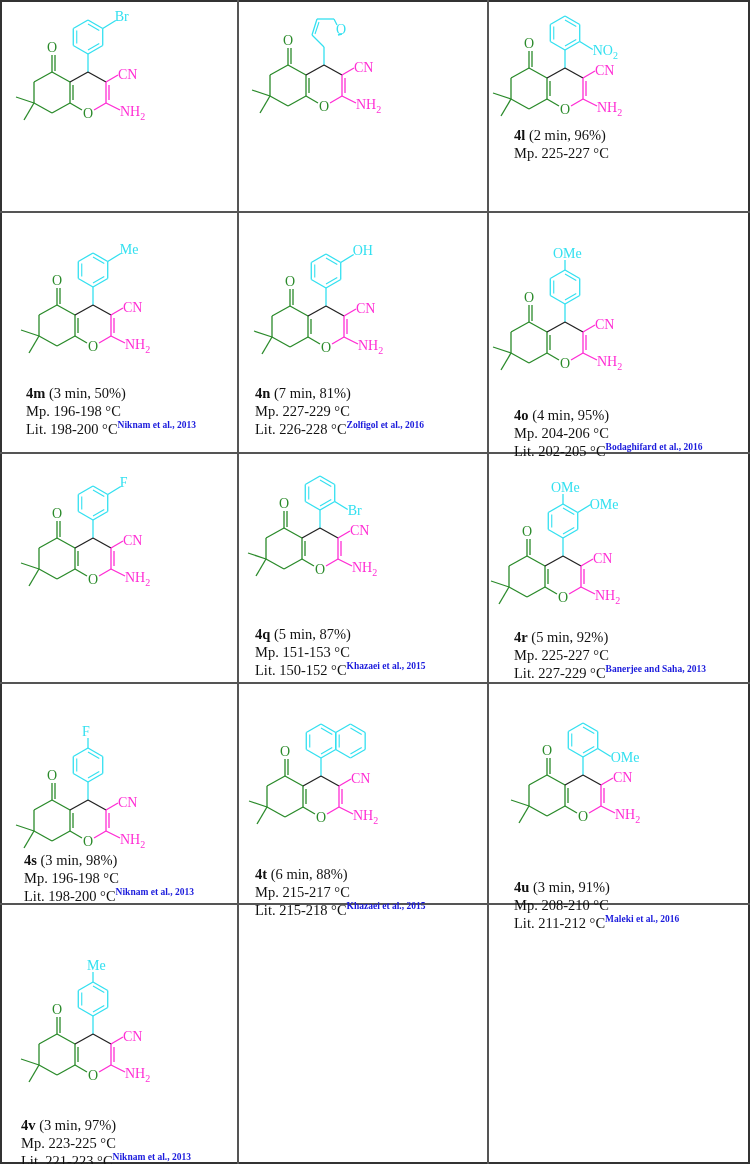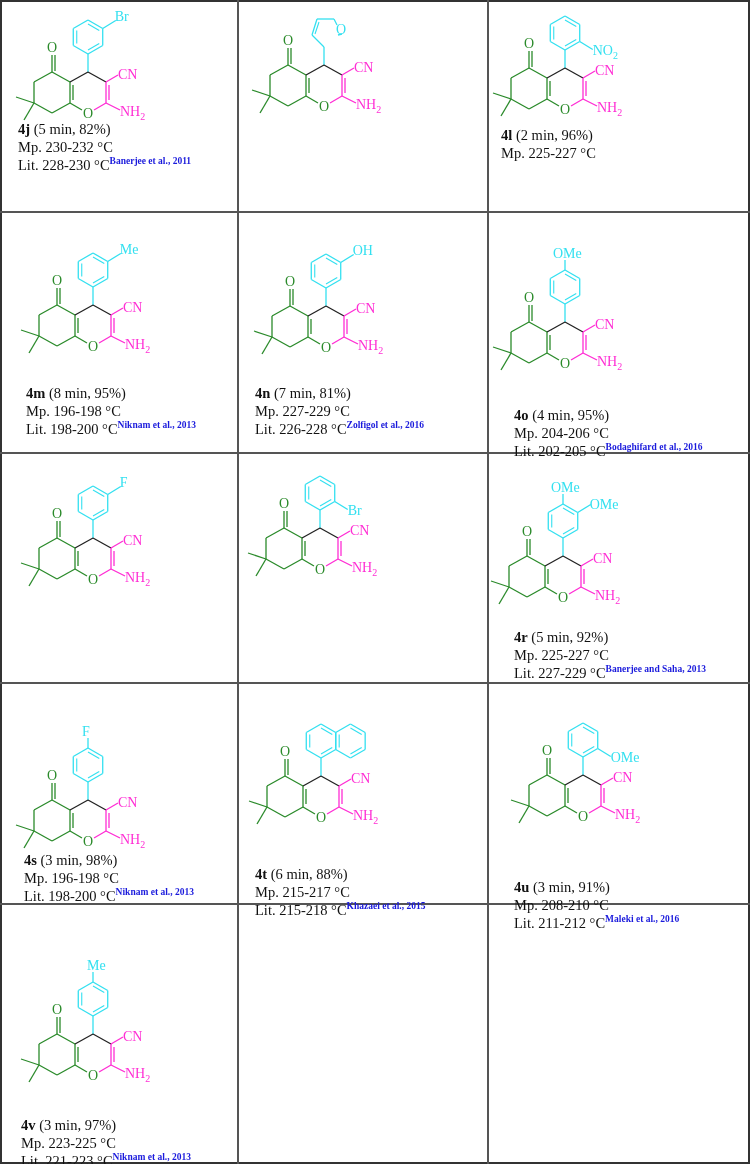--- a/index.html
+++ b/index.html
@@ -70,25 +70,20 @@
           <line x1="18" y1="10" x2="18" y2="31" stroke="#ff2dd4" stroke-width="1.3"></line>
           <line x1="21" y1="13" x2="21" y2="28" stroke="#ff2dd4" stroke-width="1.3"></line>
           <line x1="18" y1="10" x2="30" y2="3" stroke="#ff2dd4" stroke-width="1.3"></line>
           <line x1="18" y1="31" x2="32" y2="38" stroke="#ff2dd4" stroke-width="1.3"></line>
           <text x="-41" y="-20" fill="#2a8a2a">O</text>
           <text x="-5" y="46" fill="#2a8a2a">O</text>
           <text x="30" y="7" fill="#ff2dd4">CN</text>
           <text x="32" y="44" fill="#ff2dd4"><tspan>NH</tspan><tspan dy="4" font-size="10">2</tspan></text>
         </g>
      </svg>
-     <div class="info" style="left:18px; top:120px">
-       <div><span class="code">4j</span> <span>(5 min, 82%)</span></div>
-       <div>Mp. 230-232 °C</div>
-       <div><span>Lit. 228-230 °C</span><span class="cite">Banerjee et al., 2011</span></div>
-     </div>
     </div>
     <div class="cell" style="left: 238px; top: 0px; width: 250px; height: 240px;">
       <svg class="mol" width="250" height="240">
        <g transform="translate(86,65)">
           <line x1="0" y1="0" x2="0" y2="-18" stroke="#33e0f0" stroke-width="1.3"></line>
           <line x1="0" y1="-18" x2="-12" y2="-30" stroke="#33e0f0" stroke-width="1.3"></line>
           <line x1="-12" y1="-30" x2="-7" y2="-46" stroke="#33e0f0" stroke-width="1.3"></line>
           <line x1="-7" y1="-46" x2="10" y2="-46" stroke="#33e0f0" stroke-width="1.3"></line>
           <line x1="10" y1="-46" x2="13" y2="-40" stroke="#33e0f0" stroke-width="1.3"></line>
           <line x1="14" y1="-30" x2="18" y2="-31" stroke="#33e0f0" stroke-width="1.3"></line>
@@ -153,21 +148,21 @@
           <line x1="18" y1="10" x2="18" y2="31" stroke="#ff2dd4" stroke-width="1.3"></line>
           <line x1="21" y1="13" x2="21" y2="28" stroke="#ff2dd4" stroke-width="1.3"></line>
           <line x1="18" y1="10" x2="30" y2="3" stroke="#ff2dd4" stroke-width="1.3"></line>
           <line x1="18" y1="31" x2="32" y2="38" stroke="#ff2dd4" stroke-width="1.3"></line>
           <text x="-41" y="-20" fill="#2a8a2a">O</text>
           <text x="-5" y="46" fill="#2a8a2a">O</text>
           <text x="30" y="7" fill="#ff2dd4">CN</text>
           <text x="32" y="44" fill="#ff2dd4"><tspan>NH</tspan><tspan dy="4" font-size="10">2</tspan></text>
         </g>
      </svg>
-     <div class="info" style="left:13px; top:126px">
+     <div class="info" style="left:26px; top:126px">
        <div><span class="code">4l</span> <span>(2 min, 96%)</span></div>
        <div>Mp. 225-227 °C</div>
      </div>
     </div>
     <div class="cell" style="left: 0px; top: 212px; width: 250px; height: 240px;">
       <svg class="mol" width="250" height="240">
        <g transform="translate(93,93)">
           <line x1="0" y1="0" x2="0" y2="-18" stroke="#33e0f0" stroke-width="1.3"></line>
           <line x1="14.722431864335459" y1="-26.5" x2="1.0409497792752501e-15" y2="-18" stroke="#33e0f0" stroke-width="1.3"></line>
           <line x1="1.0409497792752501e-15" y1="-18" x2="-14.722431864335455" y2="-26.499999999999993" stroke="#33e0f0" stroke-width="1.3"></line>
@@ -199,21 +194,21 @@
           <line x1="21" y1="13" x2="21" y2="28" stroke="#ff2dd4" stroke-width="1.3"></line>
           <line x1="18" y1="10" x2="30" y2="3" stroke="#ff2dd4" stroke-width="1.3"></line>
           <line x1="18" y1="31" x2="32" y2="38" stroke="#ff2dd4" stroke-width="1.3"></line>
           <text x="-41" y="-20" fill="#2a8a2a">O</text>
           <text x="-5" y="46" fill="#2a8a2a">O</text>
           <text x="30" y="7" fill="#ff2dd4">CN</text>
           <text x="32" y="44" fill="#ff2dd4"><tspan>NH</tspan><tspan dy="4" font-size="10">2</tspan></text>
         </g>
      </svg>
      <div class="info" style="left:26px; top:172px">
-       <div><span class="code">4m</span> <span>(8 min, 95%)</span></div>
+       <div><span class="code">4m</span> <span>(3 min, 50%)</span></div>
        <div>Mp. 196-198 °C</div>
        <div><span>Lit. 198-200 °C</span><span class="cite">Niknam et al., 2013</span></div>
      </div>
     </div>
     <div class="cell" style="left: 238px; top: 212px; width: 216px; height: 240px;">
       <svg class="mol" width="250" height="240">
        <g transform="translate(88,94)">
           <line x1="0" y1="0" x2="0" y2="-18" stroke="#33e0f0" stroke-width="1.3"></line>
           <line x1="14.722431864335459" y1="-26.5" x2="1.0409497792752501e-15" y2="-18" stroke="#33e0f0" stroke-width="1.3"></line>
           <line x1="1.0409497792752501e-15" y1="-18" x2="-14.722431864335455" y2="-26.499999999999993" stroke="#33e0f0" stroke-width="1.3"></line>
@@ -377,20 +372,25 @@
           <line x1="18" y1="10" x2="18" y2="31" stroke="#ff2dd4" stroke-width="1.3"></line>
           <line x1="21" y1="13" x2="21" y2="28" stroke="#ff2dd4" stroke-width="1.3"></line>
           <line x1="18" y1="10" x2="30" y2="3" stroke="#ff2dd4" stroke-width="1.3"></line>
           <line x1="18" y1="31" x2="32" y2="38" stroke="#ff2dd4" stroke-width="1.3"></line>
           <text x="-41" y="-20" fill="#2a8a2a">O</text>
           <text x="-5" y="46" fill="#2a8a2a">O</text>
           <text x="30" y="7" fill="#ff2dd4">CN</text>
           <text x="32" y="44" fill="#ff2dd4"><tspan>NH</tspan><tspan dy="4" font-size="10">2</tspan></text>
         </g>
      </svg>
+     <div class="info" style="left:17px; top:172px">
+       <div><span class="code">4q</span> <span>(5 min, 87%)</span></div>
+       <div>Mp. 151-153 °C</div>
+       <div><span>Lit. 150-152 °C</span><span class="cite">Khazaei et al., 2015</span></div>
+     </div>
     </div>
     <div class="cell" style="left: 488px; top: 453px; width: 250px; height: 240px;">
       <svg class="mol" width="250" height="240">
        <g transform="translate(75,103)">
           <line x1="0" y1="0" x2="0" y2="-18" stroke="#33e0f0" stroke-width="1.3"></line>
           <line x1="14.722431864335459" y1="-26.5" x2="1.0409497792752501e-15" y2="-18" stroke="#33e0f0" stroke-width="1.3"></line>
           <line x1="1.0409497792752501e-15" y1="-18" x2="-14.722431864335455" y2="-26.499999999999993" stroke="#33e0f0" stroke-width="1.3"></line>
           <line x1="-14.722431864335455" y1="-26.499999999999993" x2="-14.72243186433546" y2="-43.49999999999999" stroke="#33e0f0" stroke-width="1.3"></line>
           <line x1="-14.72243186433546" y1="-43.49999999999999" x2="-3.1228493378257506e-15" y2="-52" stroke="#33e0f0" stroke-width="1.3"></line>
           <line x1="-3.1228493378257506e-15" y1="-52" x2="14.722431864335451" y2="-43.50000000000001" stroke="#33e0f0" stroke-width="1.3"></line>

